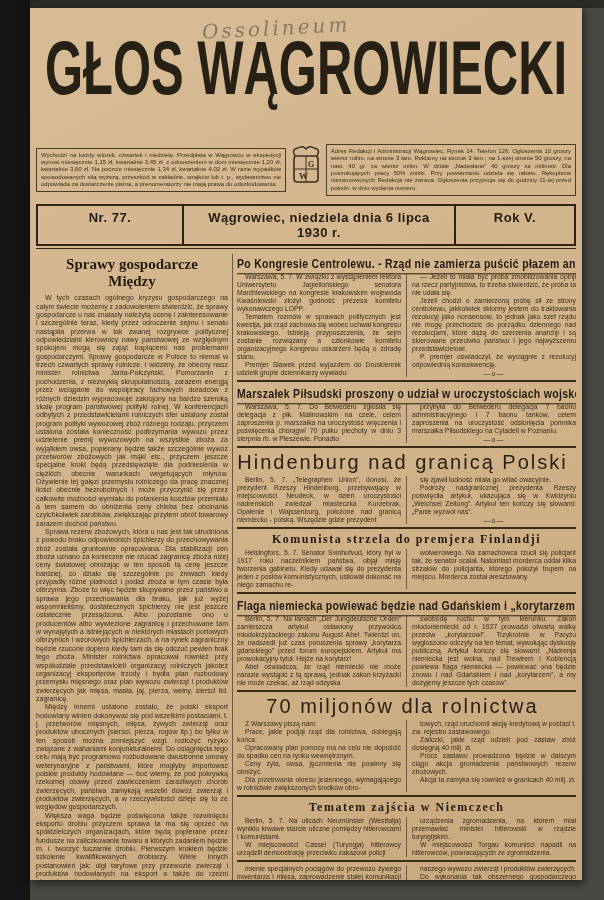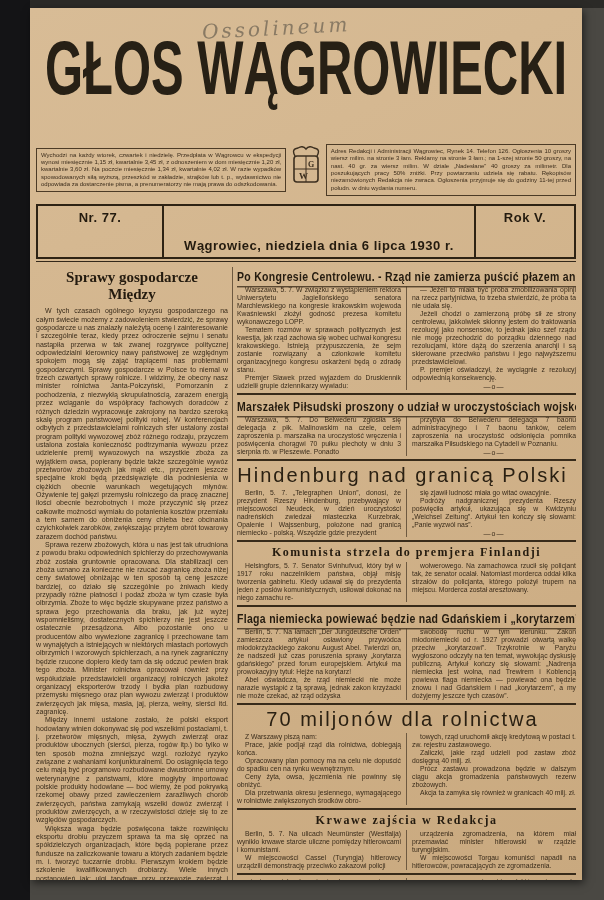--- a/index.html
+++ b/index.html
@@ -35,23 +35,23 @@
   .info-box{
     width:242px;border:1px solid #4c3b26;padding:3px 4px;
     font-size:6px;line-height:1.22;text-align:justify;color:#3b2c1b;
   }
   .emblem{width:40px;text-align:center;}
   .dateline-wrap{margin:8px 6px 0 6px;border-bottom:1px solid #33281a;padding-bottom:2px;}
   .dateline{
     display:flex;border:2px solid #2e2314;align-items:stretch;
     font-weight:bold;font-size:13px;letter-spacing:.5px;color:#241b0f;
   }
-  .dl-cell{padding:4px 6px;text-align:center;}
+  .dl-cell{padding:4px 16px;text-align:center;}
   .dl-issue{width:112px;border-right:2px solid #2e2314;}
-  .dl-date{flex:1;margin-top:28px;}
+  .dl-date{flex:1;}
   .dl-year{width:86px;border-left:2px solid #2e2314;}
   .content{display:flex;margin:5px 6px 0 6px;height:634px;overflow:hidden;}
   .col-left{width:192px;overflow:hidden;}
   .vdiv{width:1px;background:#6d5940;margin:0 4px;}
   .col-main{flex:1;overflow:hidden;}
   .lead-title{
     margin:2px 0 4px 0;text-align:center;
     font-family:"Liberation Serif",serif;font-weight:bold;
     font-size:15px;line-height:1.15;color:#241b0f;
   }
@@ -227,21 +227,21 @@
             <p>towych, rząd uruchomił akcję kredytową w postaci t. zw. rejestru zastawowego.</p>
             <p>Zaliczki, jakie rząd udzieli pod zastaw zbóż dosięgną 40 milj. zł.</p>
             <p>Prócz zastawu prowadzona będzie w dalszym ciągu akcja gromadzenia państwowych rezerw zbożowych.</p>
             <p>Akcja ta zamyka się również w granicach 40 milj. zł.</p>
           </div>
         </div>
       </section>
       <div class="rule"></div>
 
       <section class="article">
-        <h3 class="head-serif">Krwawe zajścia w Redakcja</h3>
+        <h3 class="head-serif">Tematem zajścia w Niemczech</h3>
         <div class="art-cols">
           <div class="art-col">
             <p>Berlin, 5. 7. Na ulicach Neumünster (Westfalja) wynikło krwawe starcie uliczne pomiędzy hitlerowcami i komunistami.</p>
             <p>W miejscowości Cassel (Turyngja) hitlerowcy urządzili demonstrację przeciwko zakazowi policji</p>
           </div>
           <div class="art-col">
             <p>urządzenia zgromadzenia, na którem miał przemawiać minister hitlerowski w rządzie turyngijskim.</p>
             <p>W miejscowości Torgau komuniści napadli na hitlerowców, powracających ze zgromadzenia.</p>
           </div>
         </div>

